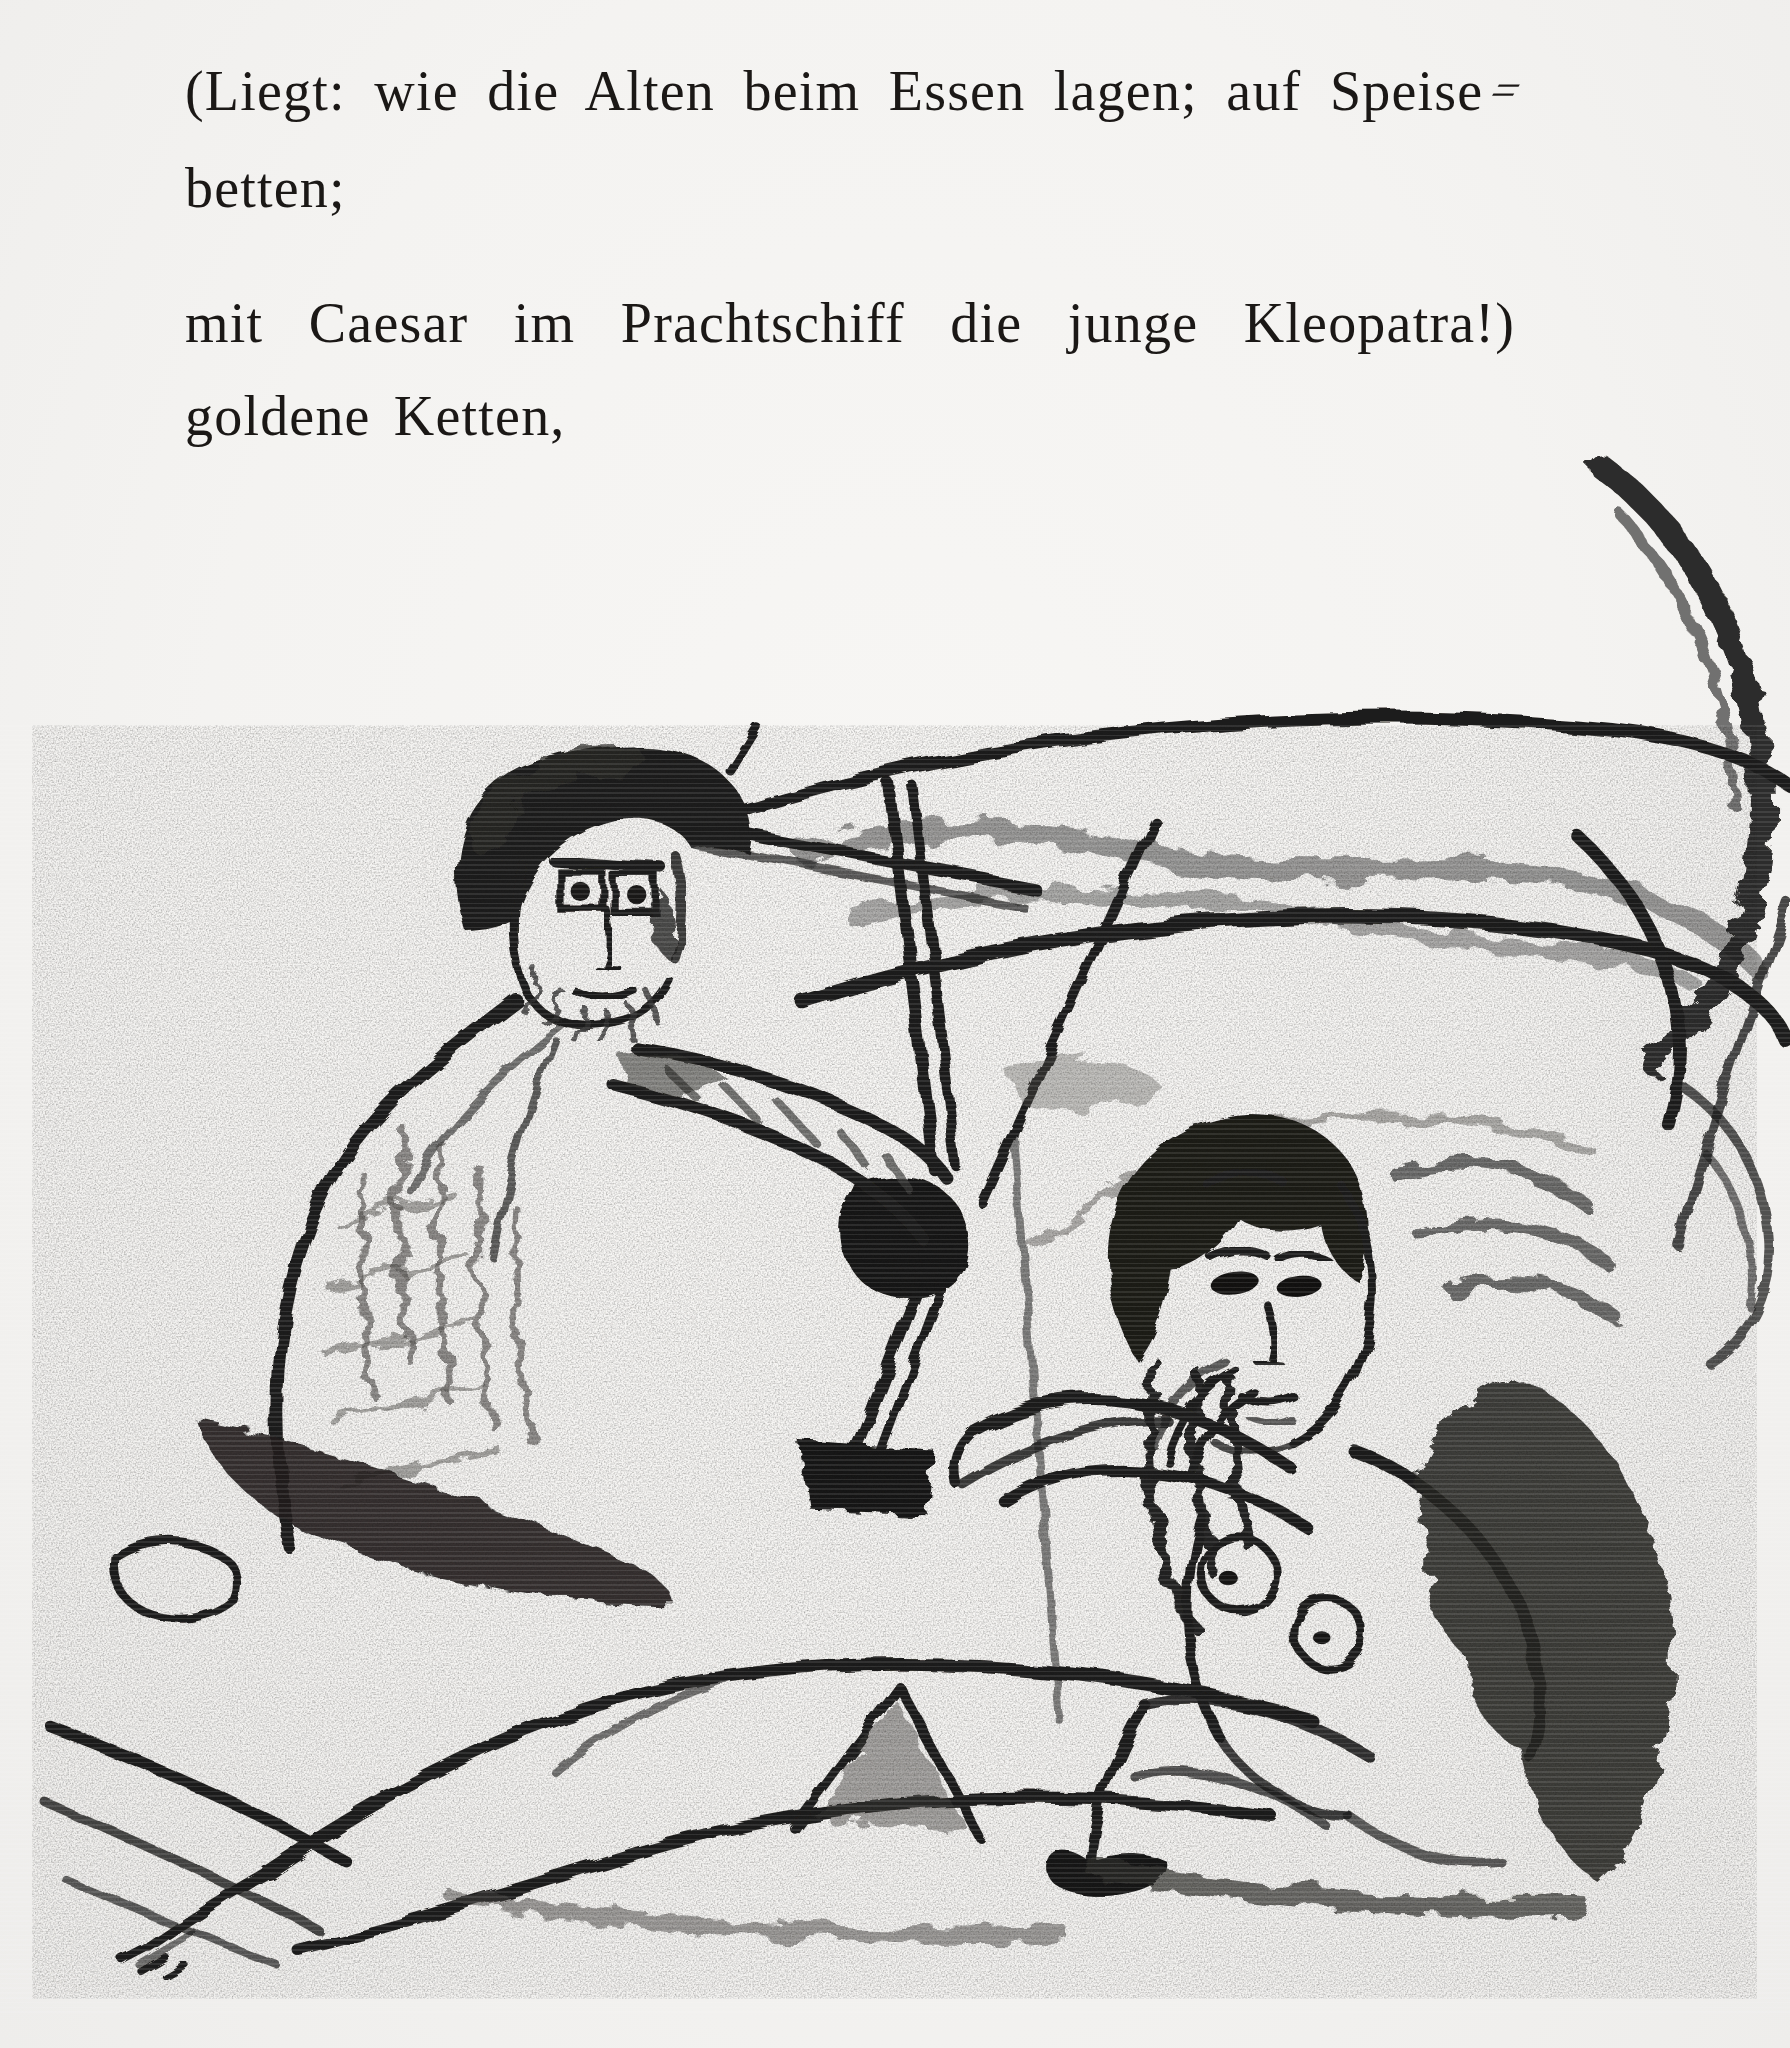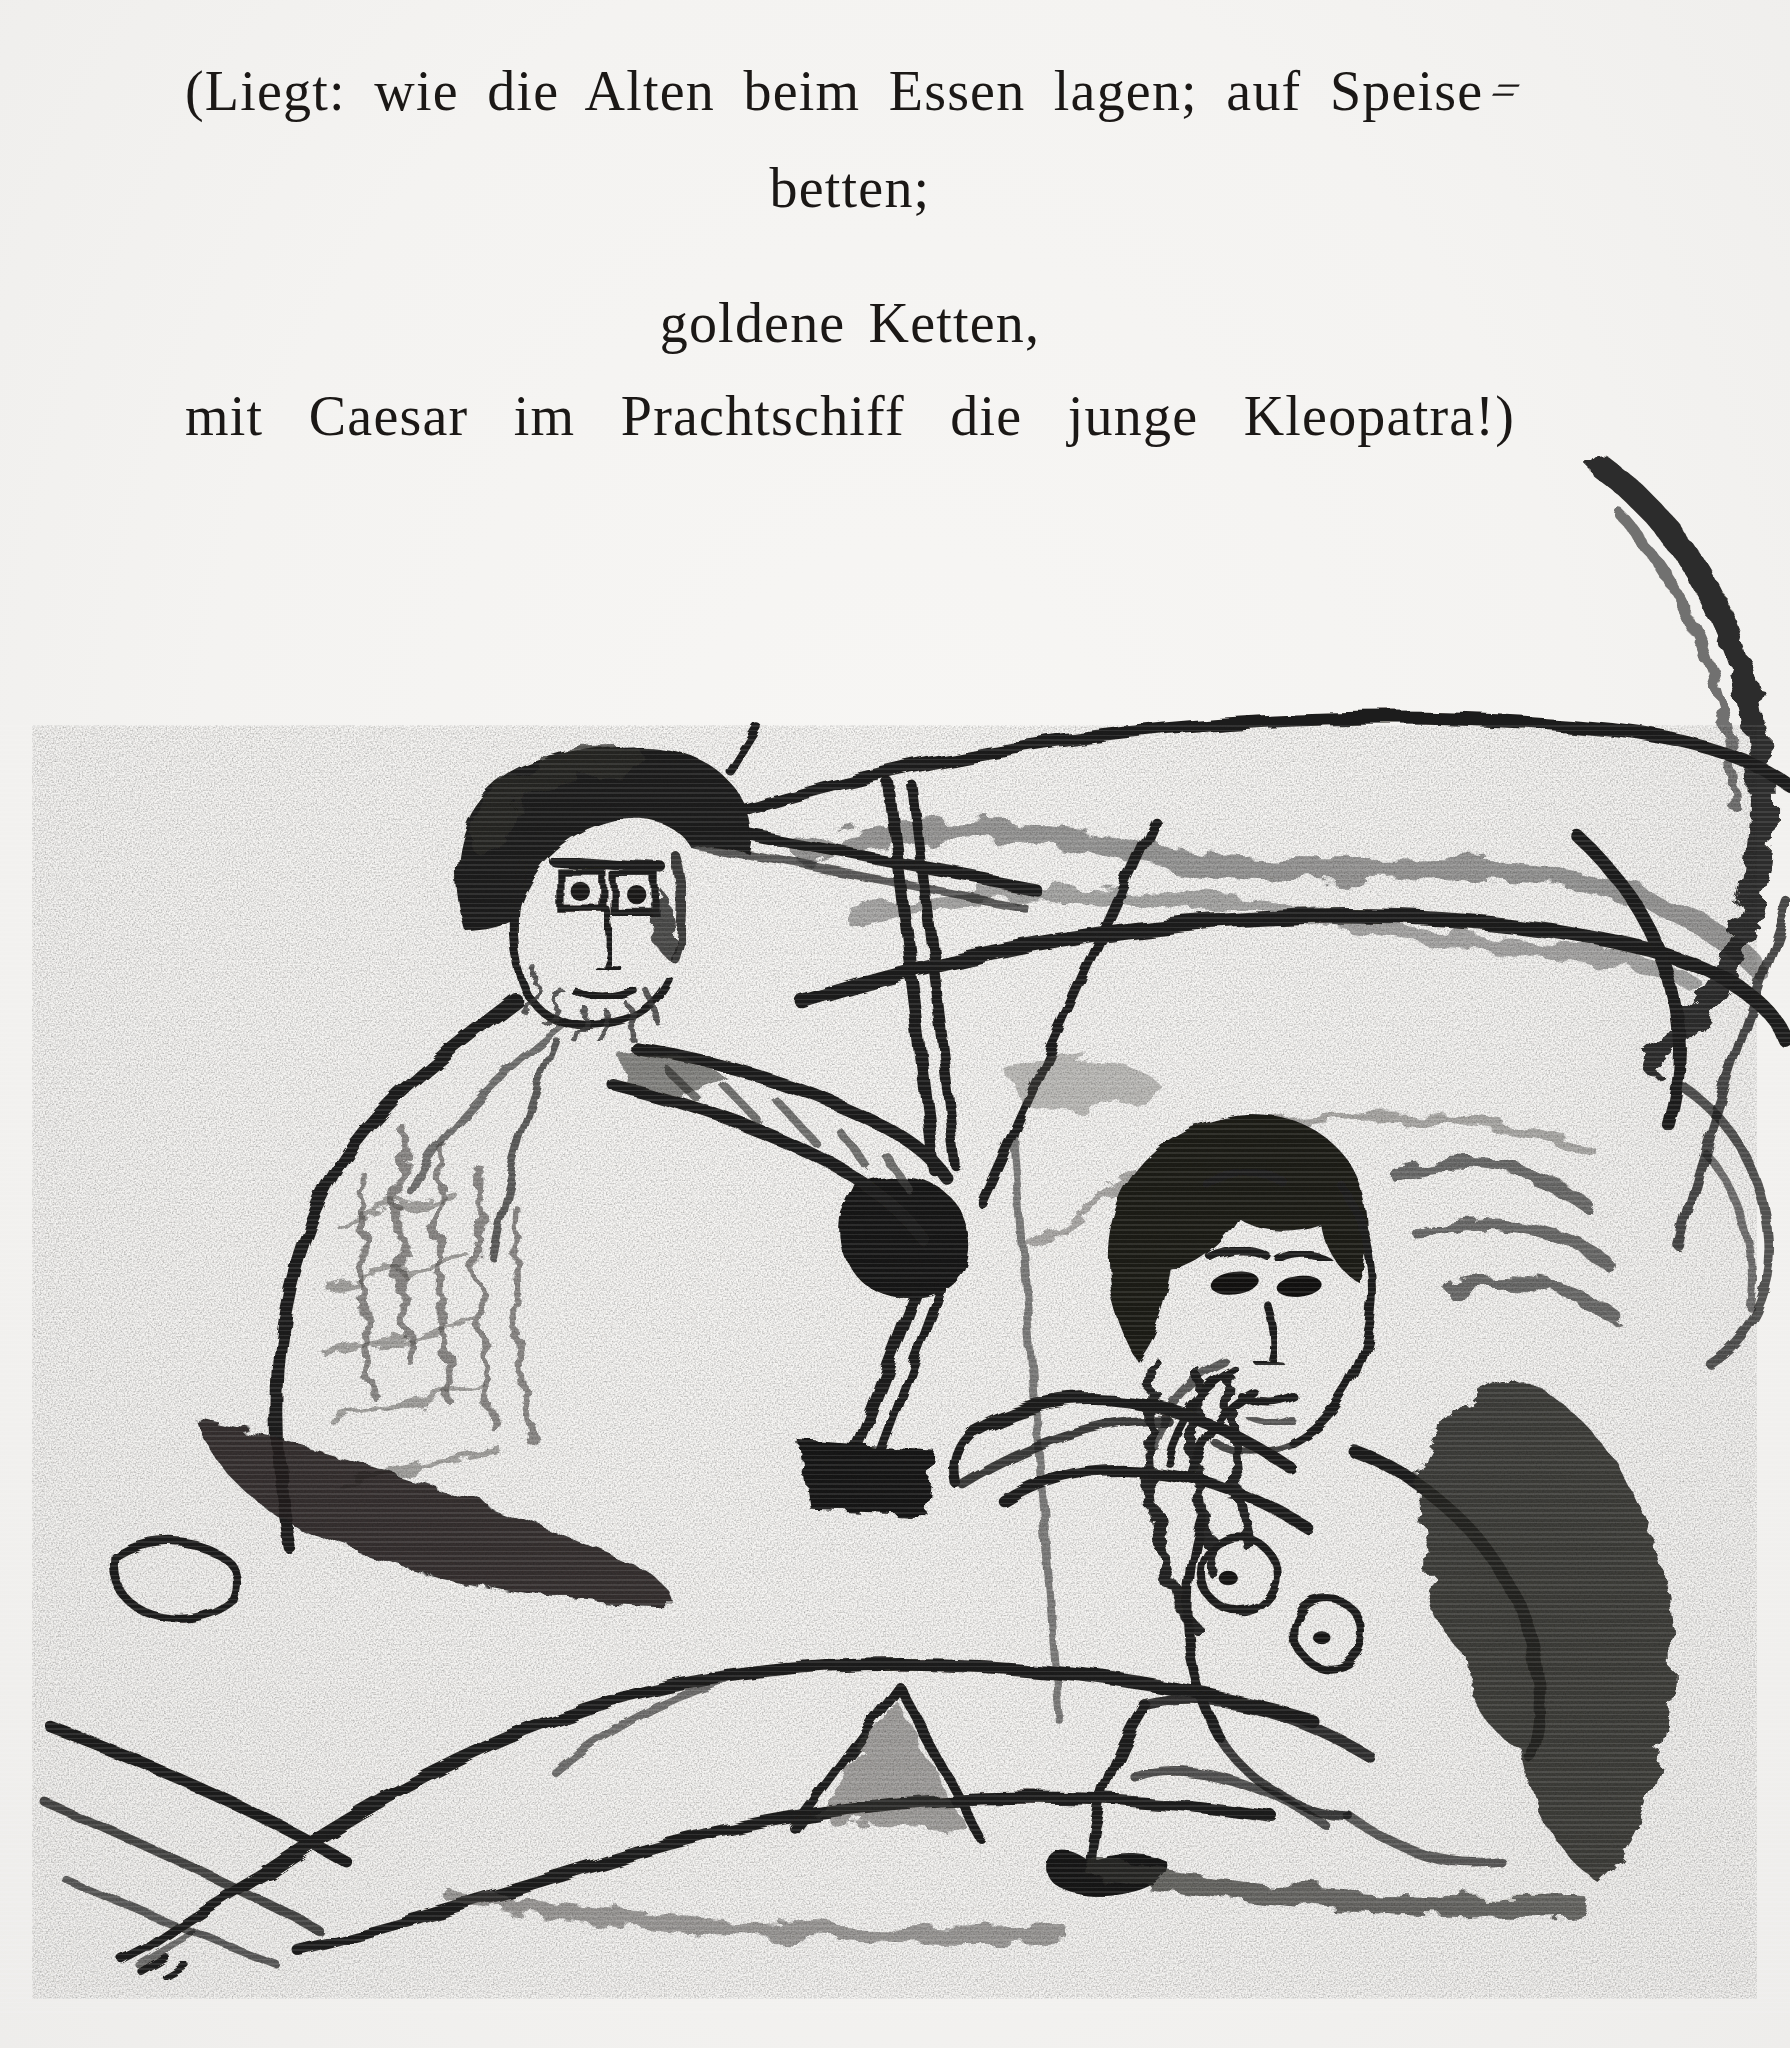--- a/index.html
+++ b/index.html
@@ -21,21 +21,21 @@
     font-size:56px;
     line-height:93px;
     color:#1b1816;
     letter-spacing:1.2px;
     word-spacing:8px;
     filter:blur(0.3px);
     z-index:2;
   }
   .line{min-height:93px;}
   .line.justify{text-align:justify;text-align-last:justify;text-justify:inter-word;}
-  .line.center{text-align:center;}
+  .line.center{text-align:left;}
   .stanza2{margin-top:42px;}
   .dhy{
     display:inline-block;
     transform:skewX(-32deg) translateY(-4.8px);
     margin-left:6.4px;
     letter-spacing:0;
     font-size:0.8em;
   }
   
   .illustration{
@@ -53,22 +53,22 @@
 <body>
 
 <div class="page">
 
   <div class="poem">
     <div class="stanza1">
       <div class="line justify"><span>(Liegt: wie die Alten beim Essen lagen; auf Speise</span><span class="dhy">=</span></div>
       <div class="line center">betten;</div>
     </div>
     <div class="stanza2">
+      <div class="line justify">mit Caesar im Prachtschiff die junge Kleopatra!)</div>
       <div class="line center">goldene Ketten,</div>
-      <div class="line justify">mit Caesar im Prachtschiff die junge Kleopatra!)</div>
     </div>
   </div>
 
   <div class="illustration" role="img" aria-label="Crayon lithograph: bearded man (Caesar) reclining at left holding a steering oar, young woman (Kleopatra) reclining beside him in golden chains beneath the canopy of the Nile pleasure barge">
   <svg viewBox="0 0 2221 2541" xmlns="http://www.w3.org/2000/svg">
     <defs>
       <filter id="rough" x="-30%" y="-30%" width="160%" height="160%">
         <feTurbulence type="fractalNoise" baseFrequency="0.013 0.02" numOctaves="4" seed="11" result="t"></feTurbulence>
         <feDisplacementMap in="SourceGraphic" in2="t" scale="16"></feDisplacementMap>
       </filter>

